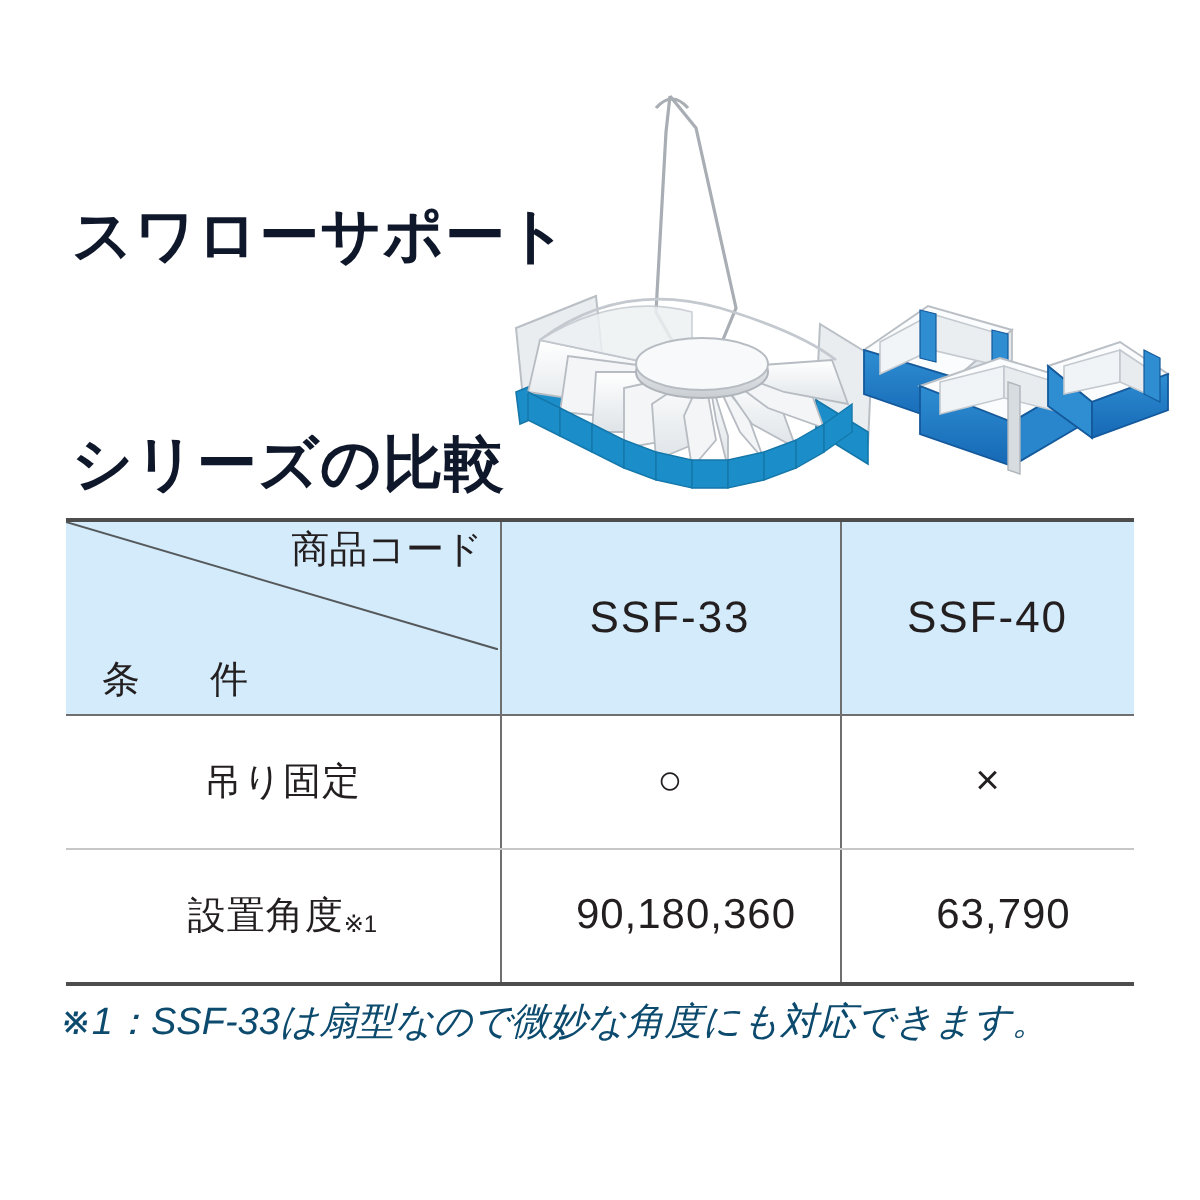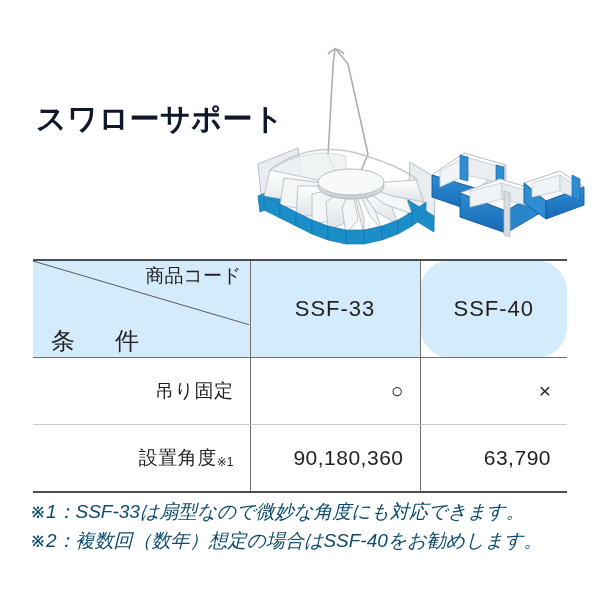--- a/index.html
+++ b/index.html
@@ -76,26 +76,26 @@
     border-right: 1px solid #6f6f6f;
     border-top: 1px solid #c7c7c7;
     border-bottom: 1px solid #c7c7c7;
   }
   table.cmp thead th {
     background: #d3ebfa;
     height: 64px;
     border-top: 2px solid #4d4d4d;
     border-bottom: 1px solid #6f6f6f;
   }
-  table.cmp tbody td { height: 34px; text-align: right; }
+  table.cmp tbody td { height: 34px; }
   table.cmp tbody tr:last-child td { border-bottom: 2px solid #4d4d4d; }
 
   
   table.cmp th:first-child, table.cmp td:first-child { border-left: none; }
-  table.cmp th:last-child,  table.cmp td:last-child  { border-right: none; border-radius: 31px; }
+  table.cmp th:last-child,  table.cmp td:last-child  { border-right: none; }
   
   table.cmp td:first-child, table.cmp th:first-child { border-right: 1px solid #6f6f6f; margin-top: 26px; }
 
   
   .corner {
     position: relative;
     overflow: hidden;
     padding: 0 !important;
   }
   .corner .diag {
@@ -108,21 +108,21 @@
     right: 8px;
     top: 3px;
     font-size: 19px;
     line-height: 24px;
     white-space: nowrap;
   }
   .corner .lbl-cond {
     position: absolute;
     left: 18px;
     bottom: 4px;
-    font-size: 24px;
+    font-size: 19px;
     line-height: 24px;
     letter-spacing: 8px;
     white-space: nowrap;
   }
 
   .code-head { font-size: 22px; letter-spacing: 1px; }
 
   .mark { font-size: 21px; line-height: 1; }
   .cond-label {
     font-size: 19px;
@@ -151,20 +151,21 @@
     color: #0c4a6e;
     white-space: nowrap;
     font-style: italic;
   }
 </style>
 </head>
 <body>
 
 <div class="title">
   <span class="title-line">スワローサポート</span>
+  <span class="title-line">シリーズの比較</span>
 </div>
 
 <div class="products">
 
   <svg class="prod prod-fan" viewBox="0 0 200 215">
     <defs>
       <linearGradient id="pleatG" x1="0" y1="0" x2="0" y2="1">
         <stop offset="0" stop-color="#ffffff"></stop>
         <stop offset="1" stop-color="#dfe4e8"></stop>
       </linearGradient>
@@ -301,14 +302,13 @@
         <td>
           <span class="angles">63,790</span>
         </td>
       </tr>
     </tbody>
   </table>
 </div>
 
 <div class="notes">
   <div class="note">※1：SSF-33は扇型なので微妙な角度にも対応できます。</div>
-  <div class="note">※2：複数回（数年）想定の場合はSSF-40をお勧めします。</div>
 </div>
 
 </body></html>

